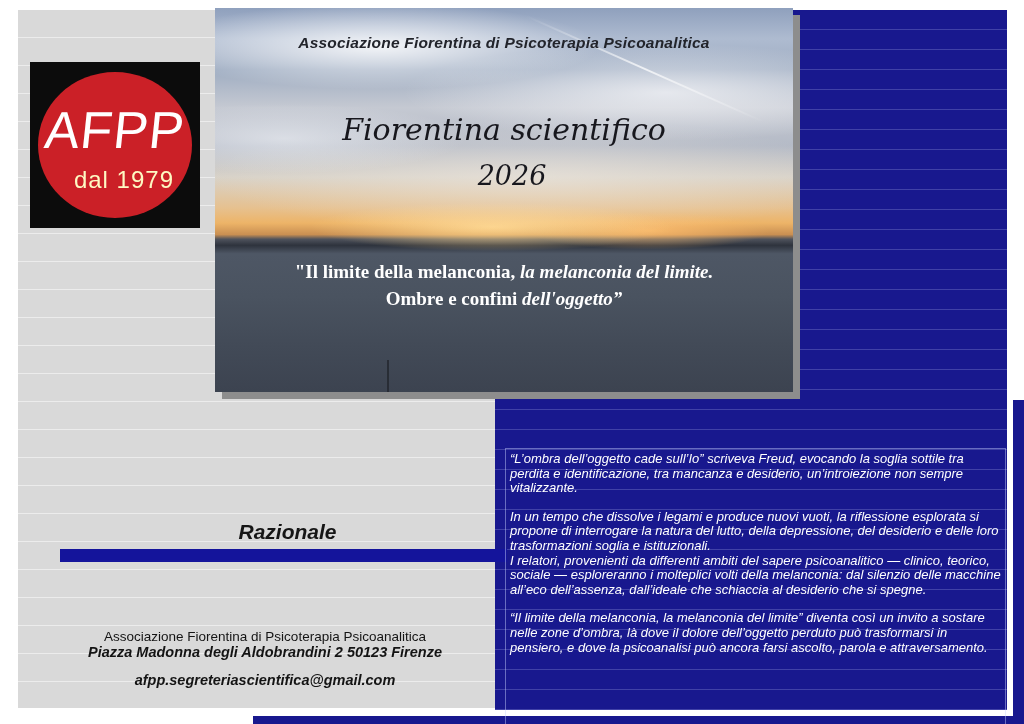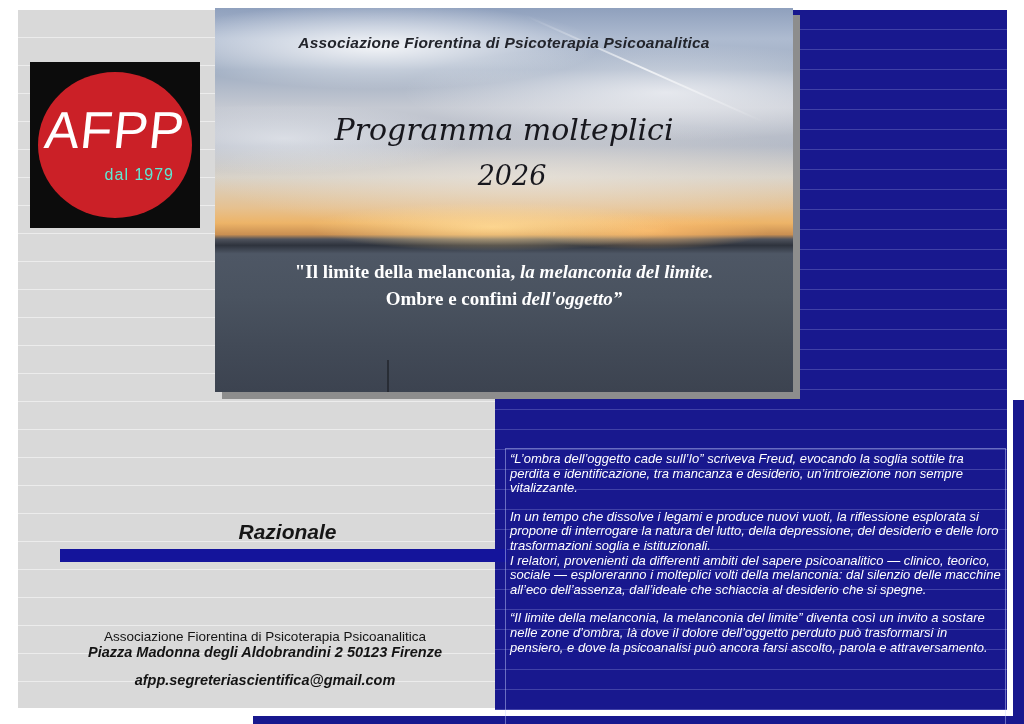--- a/index.html
+++ b/index.html
@@ -93,21 +93,21 @@
     position:absolute; left:8px; top:10px; width:154px; height:146px;
     border-radius:50%; background:#cb2027;
   }
   .logo-letters {
     position:absolute; left:0; top:28px; width:100%;
     text-align:center; color:#ffffff; font-size:52px; line-height:60px;
     font-weight:normal; letter-spacing:1px; transform:skewX(-6deg);
   }
   .logo-tagline {
     position:absolute; right:18px; top:94px;
-    color:#5eead4; font-size:16px; letter-spacing:1px;
+    color:#fef9c3; font-size:24px; letter-spacing:1px;
   }
 
   
   .section-heading {
     position:absolute; left:60px; top:520px; width:455px;
     text-align:center; font-size:21px; font-weight:bold; font-style:italic;
     color:#161616;
   }
   .heading-bar {
     position:absolute; left:60px; top:549px; width:447px; height:13px;
@@ -139,21 +139,21 @@
   <div class="blue-panel"></div>
   <div class="right-strip"></div>
   <div class="bottom-strip"></div>
 
   <div class="photo-shadow"></div>
 
   <div class="photo">
     <div class="contrail"></div>
     <div class="mast"></div>
     <div class="photo-header">Associazione Fiorentina di  Psicoterapia Psicoanalitica</div>
-    <div class="photo-title1">Programma molteplici</div>
+    <div class="photo-title1">Fiorentina scientifico</div>
     <div class="photo-title2">2026</div>
     <div class="photo-quote">
       <div><span>"Il limite della melanconia, </span><span class="it">la melanconia del limite.</span></div>
       <div><span>Ombre e confini </span><span class="it">dell'oggetto”</span></div>
     </div>
   </div>
 
   <div class="logo-box">
     <div class="logo-ellipse">
       <div class="logo-letters">AFPP</div>

